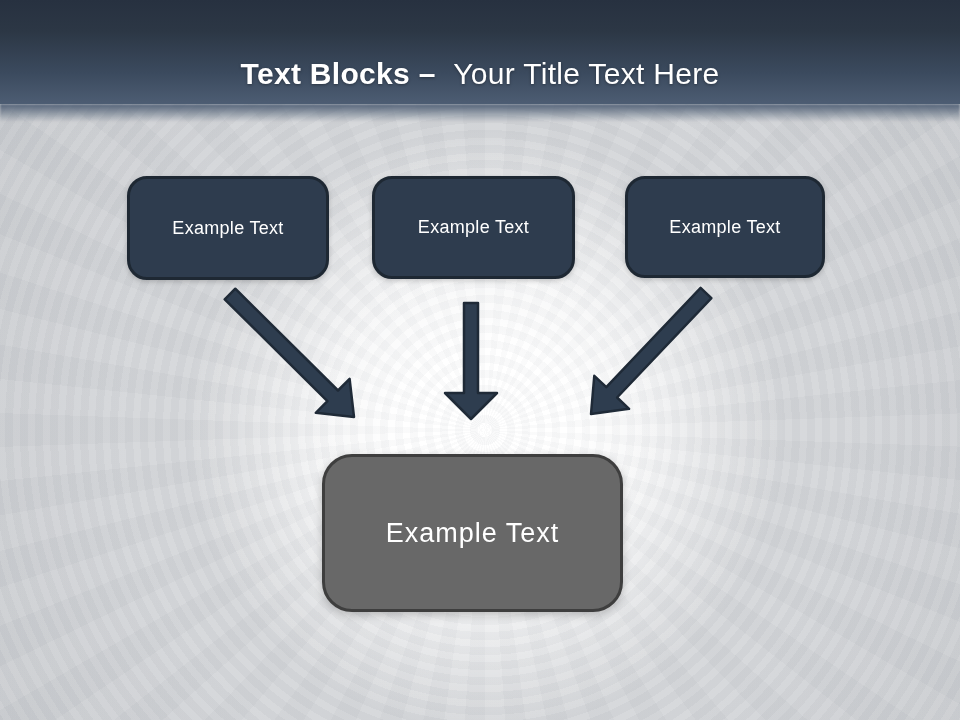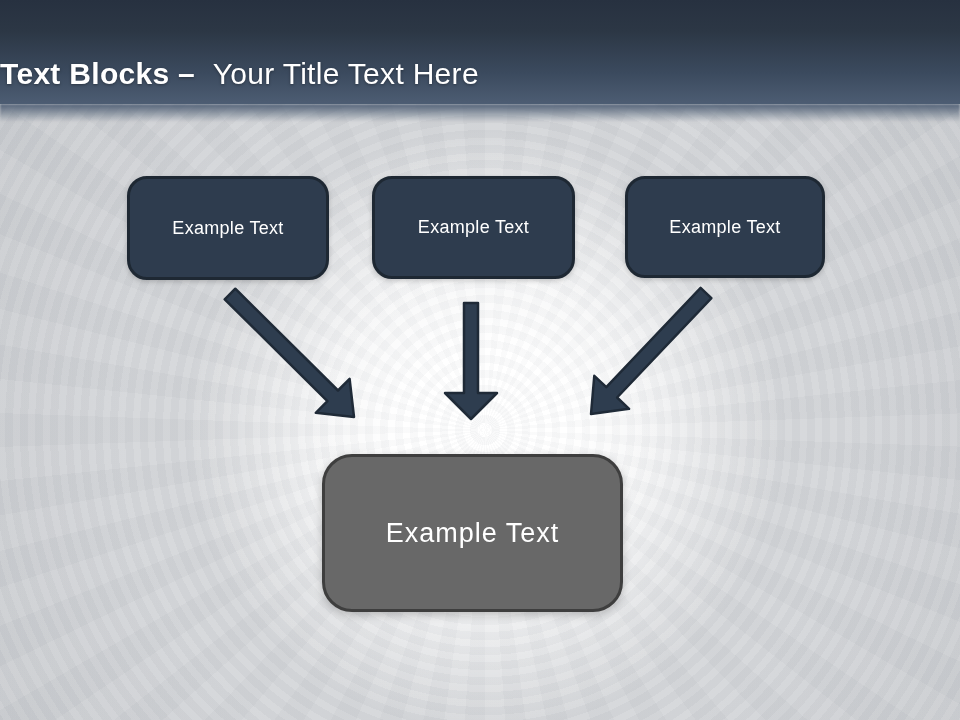--- a/index.html
+++ b/index.html
@@ -34,21 +34,21 @@
     position:absolute;left:0;top:0;width:960px;height:104px;
     background:linear-gradient(180deg,#273140 0%, #2c3745 30%, #3b4a5e 70%, #4d5d73 100%);
   }
   .header-fade{
     position:absolute;left:0;top:104px;width:960px;height:18px;
     background:linear-gradient(180deg, rgba(77,93,115,0.95) 0%, rgba(77,93,115,0) 100%);
     filter:blur(1px);
   }
   .title{
     position:absolute;left:0;top:56px;width:960px;margin:0;
-    text-align:left;color:#fff;font-size:30px;line-height:36px;
+    text-align:center;color:#fff;font-size:30px;line-height:36px;
     text-shadow:0 1px 3px rgba(0,0,0,.35);
     font-weight:400;letter-spacing:.3px;
   }
   .title .bold{font-weight:700;}
   .title .light{font-weight:400;margin-left:9px;}
 
   
   .arrows{position:absolute;left:0;top:0;width:960px;height:720px;pointer-events:none;}
   .arrows polygon{stroke:#1f2a37;stroke-width:2.5;stroke-linejoin:round;}
 

